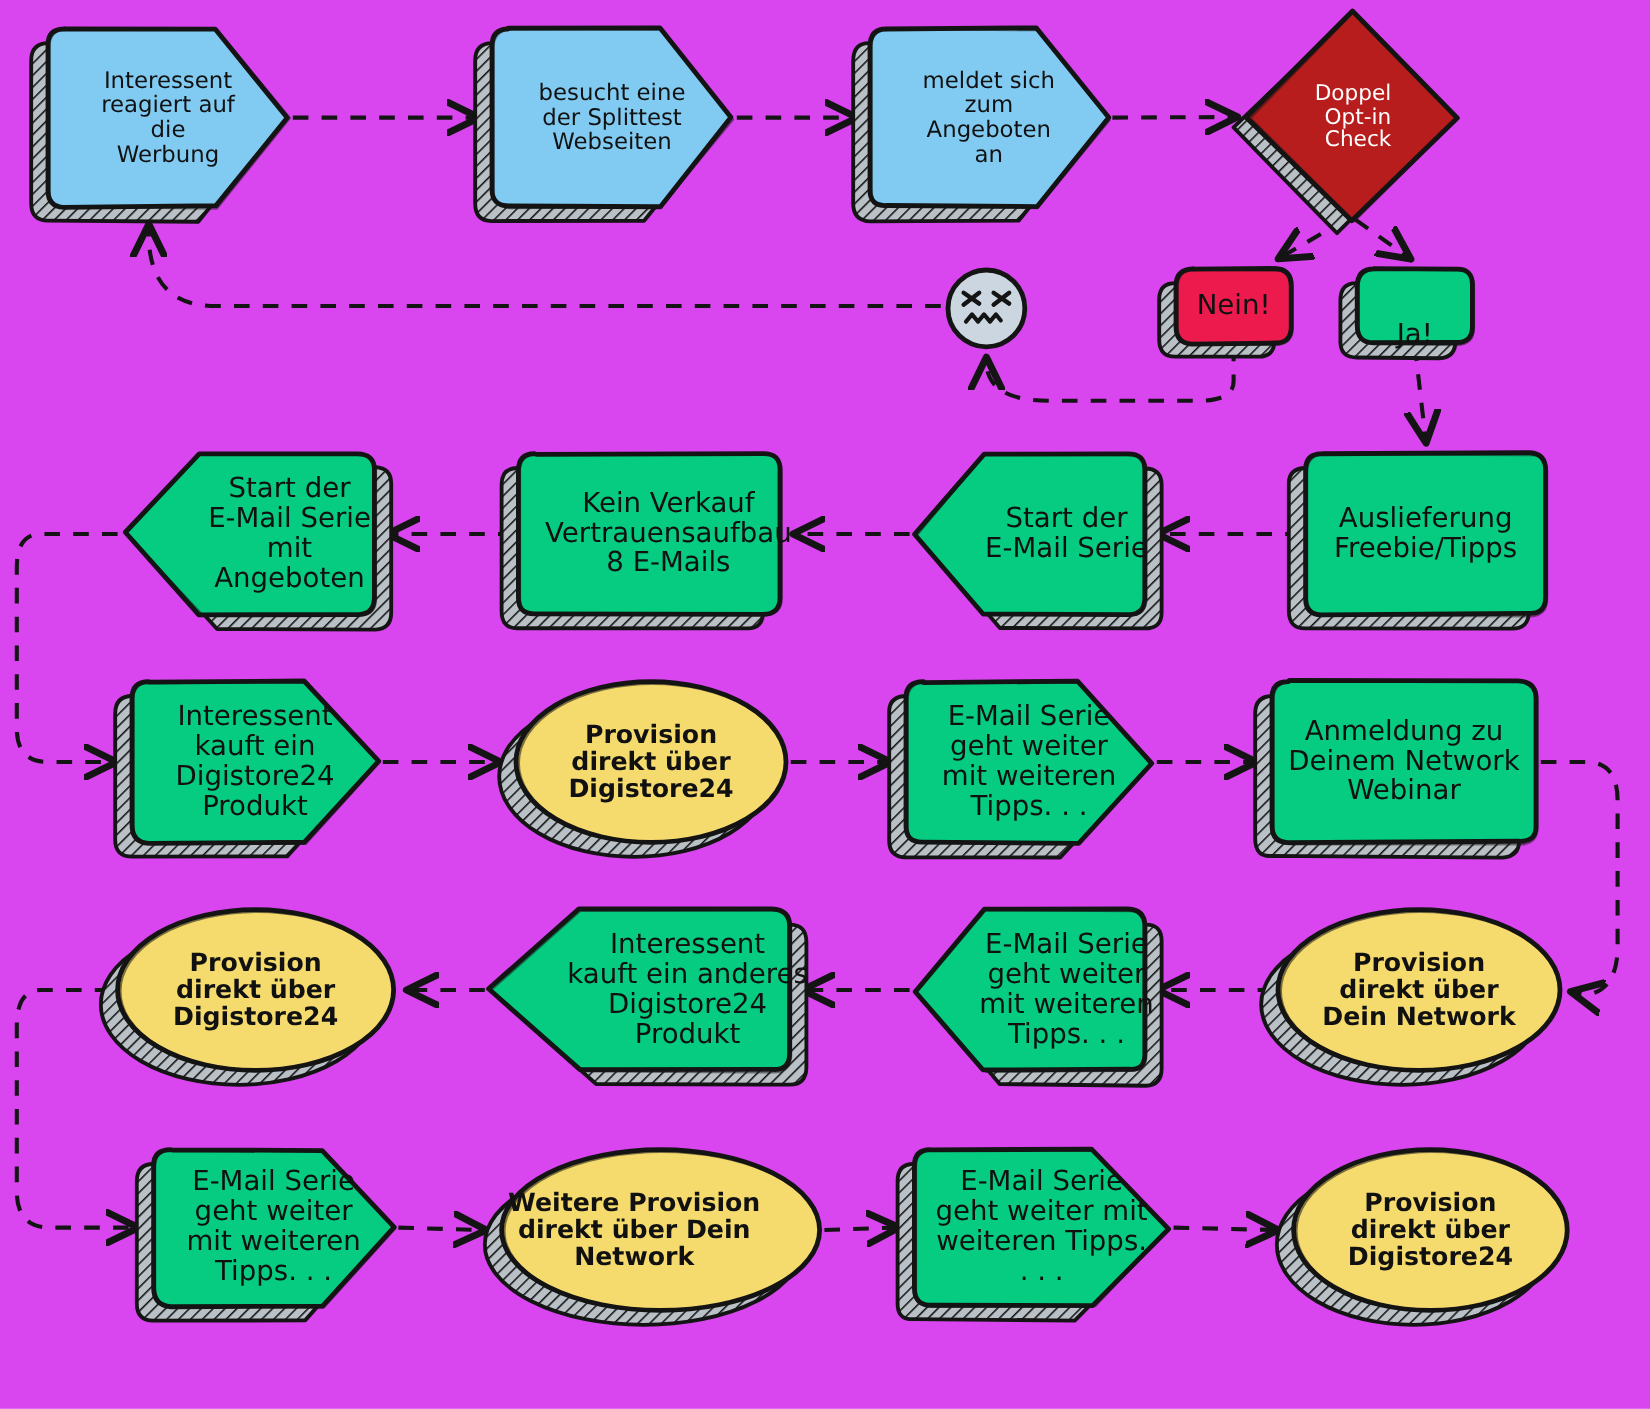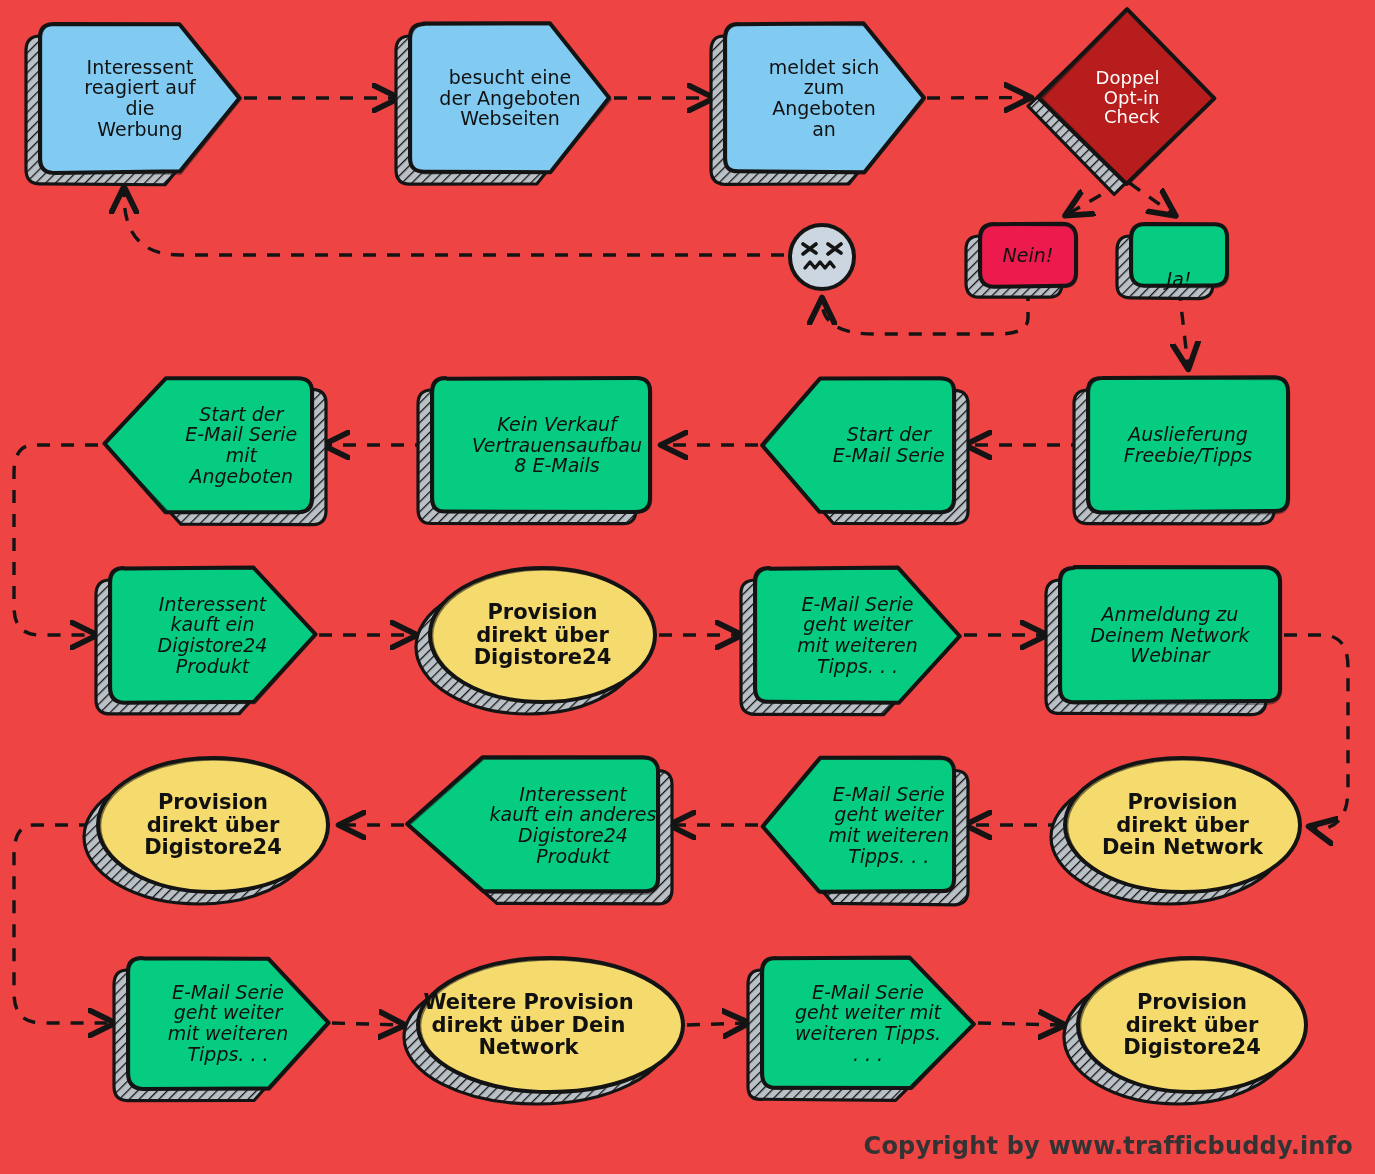--- a/index.html
+++ b/index.html
@@ -1,29 +1,29 @@
 <!DOCTYPE html>
 <html><head>
 <meta charset="utf-8">
 <title>Traffic Funnel Flowchart</title>
 <style>
   html,body{margin:0;padding:0;background:#ffffff;}
   body{
     font-family:"DejaVu Sans","Liberation Sans",sans-serif;
     width:1375px;height:1174px;overflow:hidden;position:relative;
   }
-  #stage{position:relative;width:1375px;height:1174px;background:#ef4444;}
+  #stage{position:relative;width:1375px;height:1174px;background:#d946ef;}
   svg#canvas{position:absolute;left:0;top:0;width:1375px;height:1174px;}
   .nodelabel{
     position:absolute;display:flex;align-items:center;justify-content:center;
     text-align:center;pointer-events:none;
     color:#111111;line-height:1.08;white-space:pre-line;
   }
   .t-blue{font-size:19px;}
-  .t-green{font-size:19px;font-style:italic;}
+  .t-green{font-size:23px;}
   .t-yellow{font-size:21px;font-weight:bold;text-align:center;}
   .t-diamond{font-size:18px;color:#ffffff;}
   .copyright{
     position:absolute;right:22px;bottom:14px;
     font-size:24px;font-weight:bold;color:#333333;
     letter-spacing:0.2px;
   }
 </style>
 </head>
 <body>
@@ -183,21 +183,21 @@
         </g>
       </g>
   </svg>
 
   <div id="label-layer">
       <div class="nodelabel t-blue" style="left: 40px; top: 24px; width: 200px; height: 148px; padding-right: 32px;">Interessent
 reagiert auf
 die
 Werbung</div>
       <div class="nodelabel t-blue" style="left: 410px; top: 24px; width: 200px; height: 148px; padding-right: 32px;">besucht eine
-der Angeboten
+der Splittest
 Webseiten</div>
       <div class="nodelabel t-blue" style="left: 725px; top: 24px; width: 198px; height: 148px; padding-right: 31.68px;">meldet sich
 zum
 Angeboten
 an</div>
       <div class="nodelabel t-diamond" style="left: 1040px; top: 10px; width: 175px; height: 175px; text-align: right;">Doppel
 Opt-in
 Check</div>
       <div class="nodelabel t-green" style="left: 980px; top: 224px; width: 96px; height: 62px;">Nein!</div>
       <div class="nodelabel t-green" style="left: 1131px; top: 224px; width: 96px; height: 62px; margin-top: 24px;">Ja!</div>
@@ -249,14 +249,13 @@
 Network</div>
       <div class="nodelabel t-green" style="left: 762px; top: 958px; width: 212px; height: 130px; padding-right: 33.92px;">E-Mail Serie
 geht weiter mit
 weiteren Tipps.
 . . .</div>
       <div class="nodelabel t-yellow" style="left: 1078px; top: 958px; width: 228px; height: 134px;">Provision
 direkt über
 Digistore24</div>
     </div>
 
-  <div class="copyright">Copyright by www.trafficbuddy.info</div>
 </div>
 
 </body></html>

